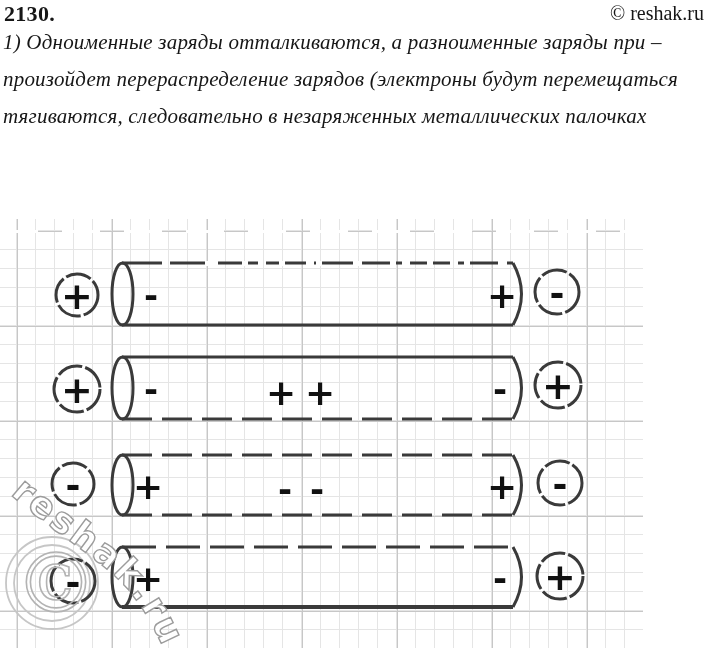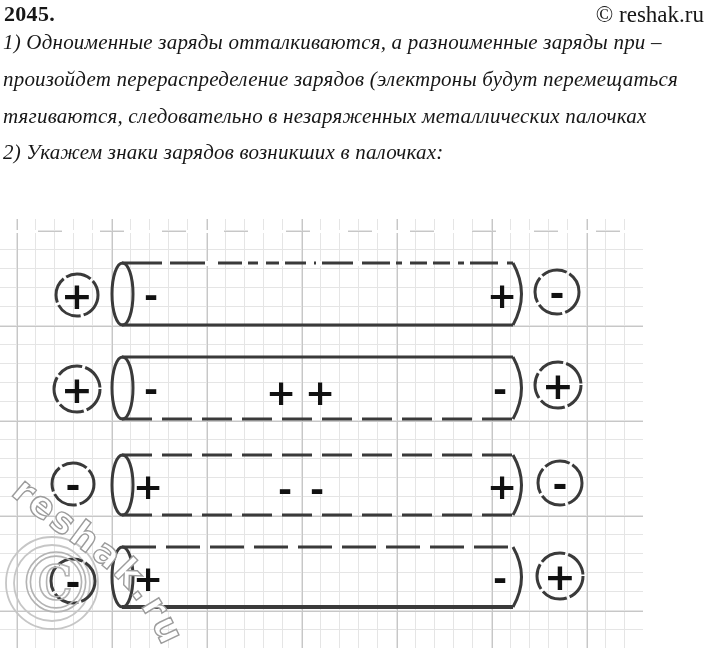--- a/index.html
+++ b/index.html
@@ -4,41 +4,40 @@
 <style>
   html,body{margin:0;padding:0;}
   body{
     width:712px;height:648px;overflow:hidden;background:#ffffff;position:relative;
     font-family:"Liberation Serif","DejaVu Serif",serif;color:#161616;
   }
   .page-title{
     position:absolute;left:4px;top:1px;font-size:22px;font-weight:bold;letter-spacing:.3px;
   }
   .copyright{
-    position:absolute;right:8px;top:2px;font-size:23px;margin-left:7px;
+    position:absolute;right:8px;top:2px;font-size:20px;margin-left:7px;
   }
   .solution-text{
     position:absolute;left:3px;top:24px;width:709px;font-size:21px;line-height:36.8px;
     letter-spacing:.2px;
     font-style:italic;
   }
   .solution-text .line{white-space:nowrap;}
   svg.diagram{position:absolute;left:0;top:0;width:712px;height:648px;}
 </style>
 </head>
 <body>
 
-<div class="page-title">2045.</div>
+<div class="page-title">2130.</div>
 <div class="copyright">© reshak.ru</div>
 
 <div class="solution-text">
   <div class="line">1) Одноименные заряды отталкиваются, а разноименные заряды при –</div>
   <div class="line">произойдет перераспределение зарядов (электроны будут перемещаться</div>
   <div class="line">тягиваются, следовательно в незаряженных металлических палочках</div>
-  <div class="line">2) Укажем знаки зарядов возникших в палочках:</div>
 </div>
 
 <svg class="diagram" viewBox="0 0 712 648" xmlns="http://www.w3.org/2000/svg">
   <defs>
     <pattern id="gridMinor" width="19" height="19" patternUnits="userSpaceOnUse" patternTransform="translate(-2,3)">
       <path d="M 18.5 0 V 19 M 0 18.5 H 19" stroke="#e5e5e5" stroke-width="1" fill="none" shape-rendering="crispEdges"></path>
     </pattern>
     <pattern id="gridMajor" width="95" height="95" patternUnits="userSpaceOnUse" patternTransform="translate(17,41)">
       <path d="M 0.5 0 V 95 M 0 0.5 H 95" stroke="#c7c7c7" stroke-width="1" fill="none" shape-rendering="crispEdges"></path>
     </pattern>

